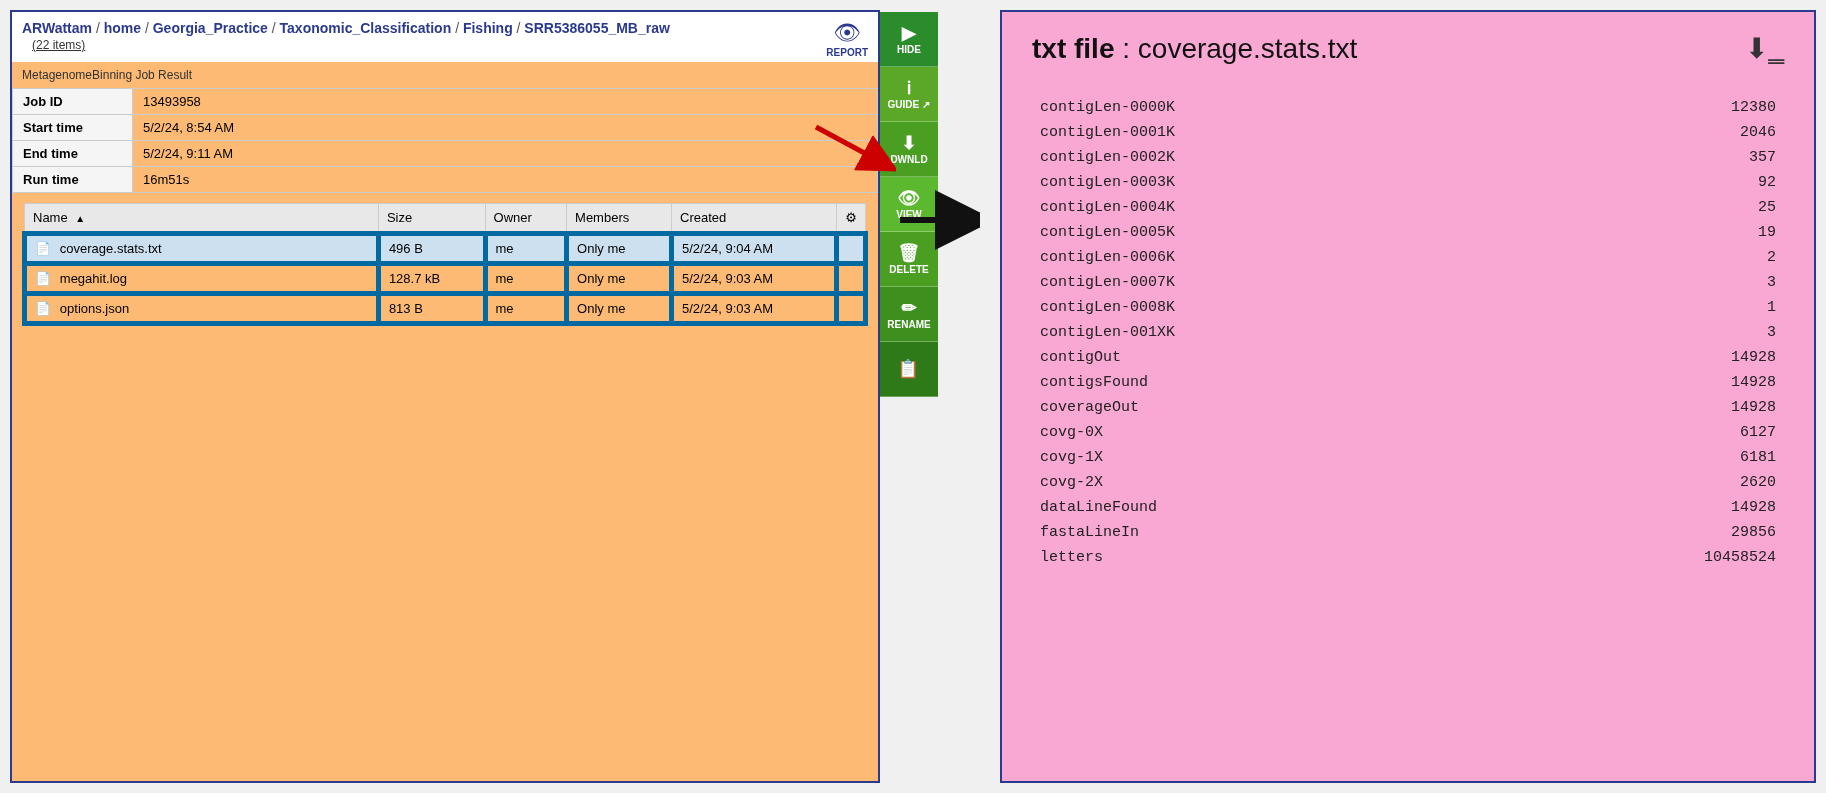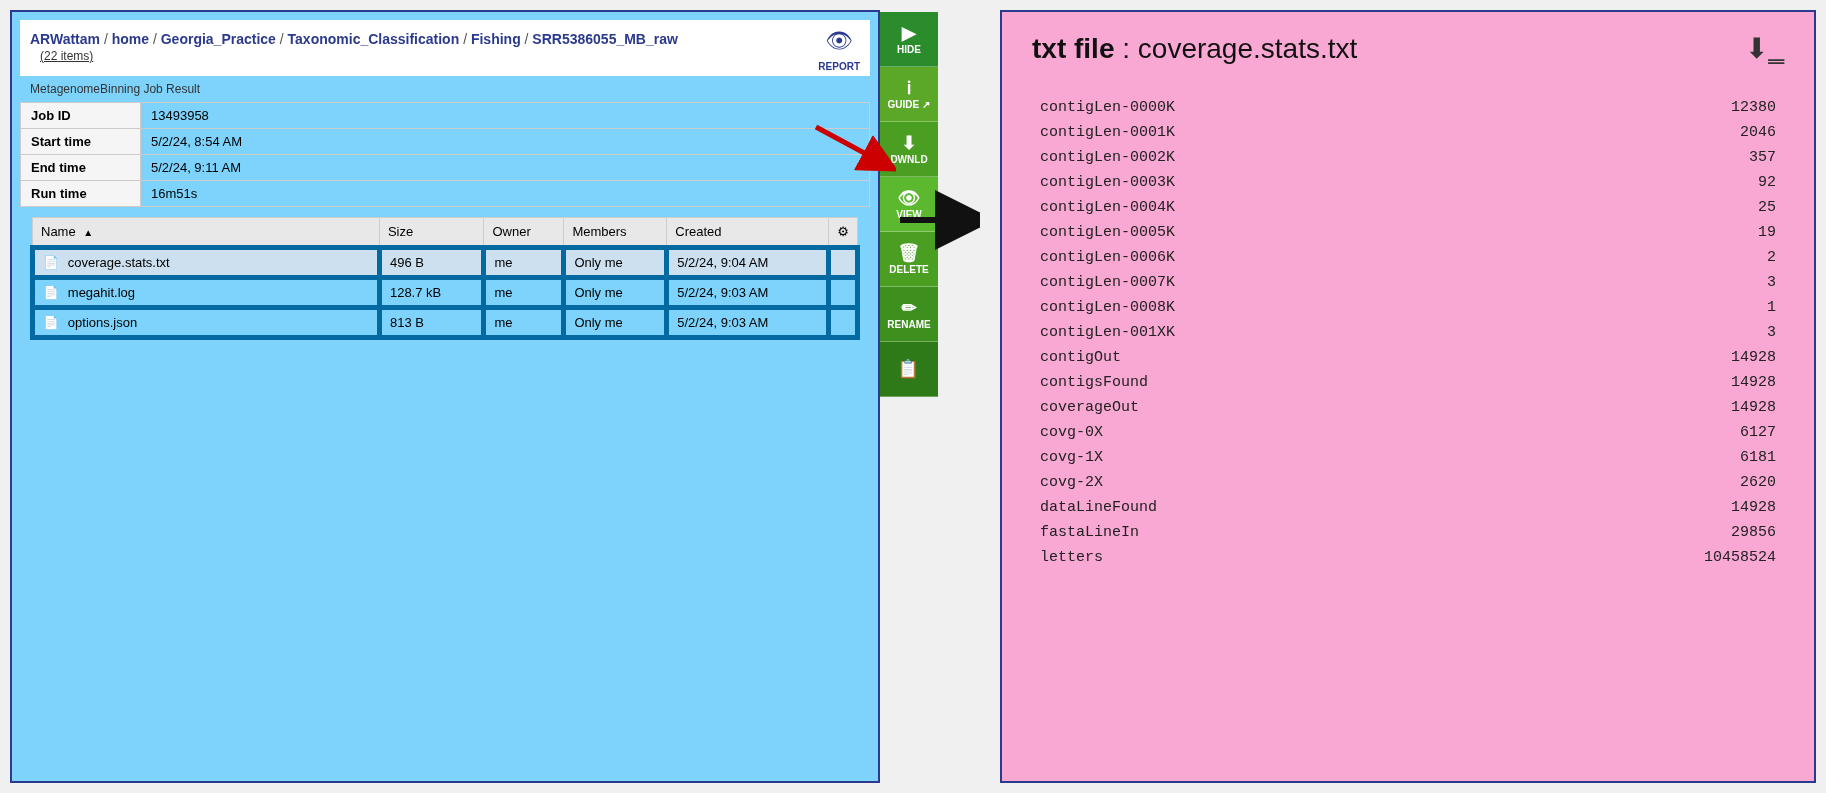--- a/index.html
+++ b/index.html
@@ -9,25 +9,25 @@
       display: flex;
       width: 1826px;
       min-height: 793px;
       padding: 10px;
       gap: 20px;
     }
 
     
     .left-panel {
       border: 2px solid #2b3a8c;
-      background: #7dd3fc;
+      background: #fdba74;
       width: 870px;
       min-height: 420px;
       position: relative;
-      padding: 8px;
+      padding: 0;
       flex-shrink: 0;
     }
 
     .breadcrumb-bar {
       background: #fff;
       padding: 8px 10px 4px 10px;
       display: flex;
       align-items: center;
       justify-content: space-between;
     }
@@ -267,21 +267,21 @@
       top: 105px;
       right: -18px;
       z-index: 10;
     }
 
     .report-label {
       font-size: 10px;
       color: #2b3a8c;
       font-weight: bold;
       text-align: center;
-      margin-top: 7px;
+      margin-top: 1px;
     }
   </style>
 </head>
 <body>
 
 <div class="left-panel">
 
   <div class="breadcrumb-bar">
     <div>
       <div class="breadcrumb">

